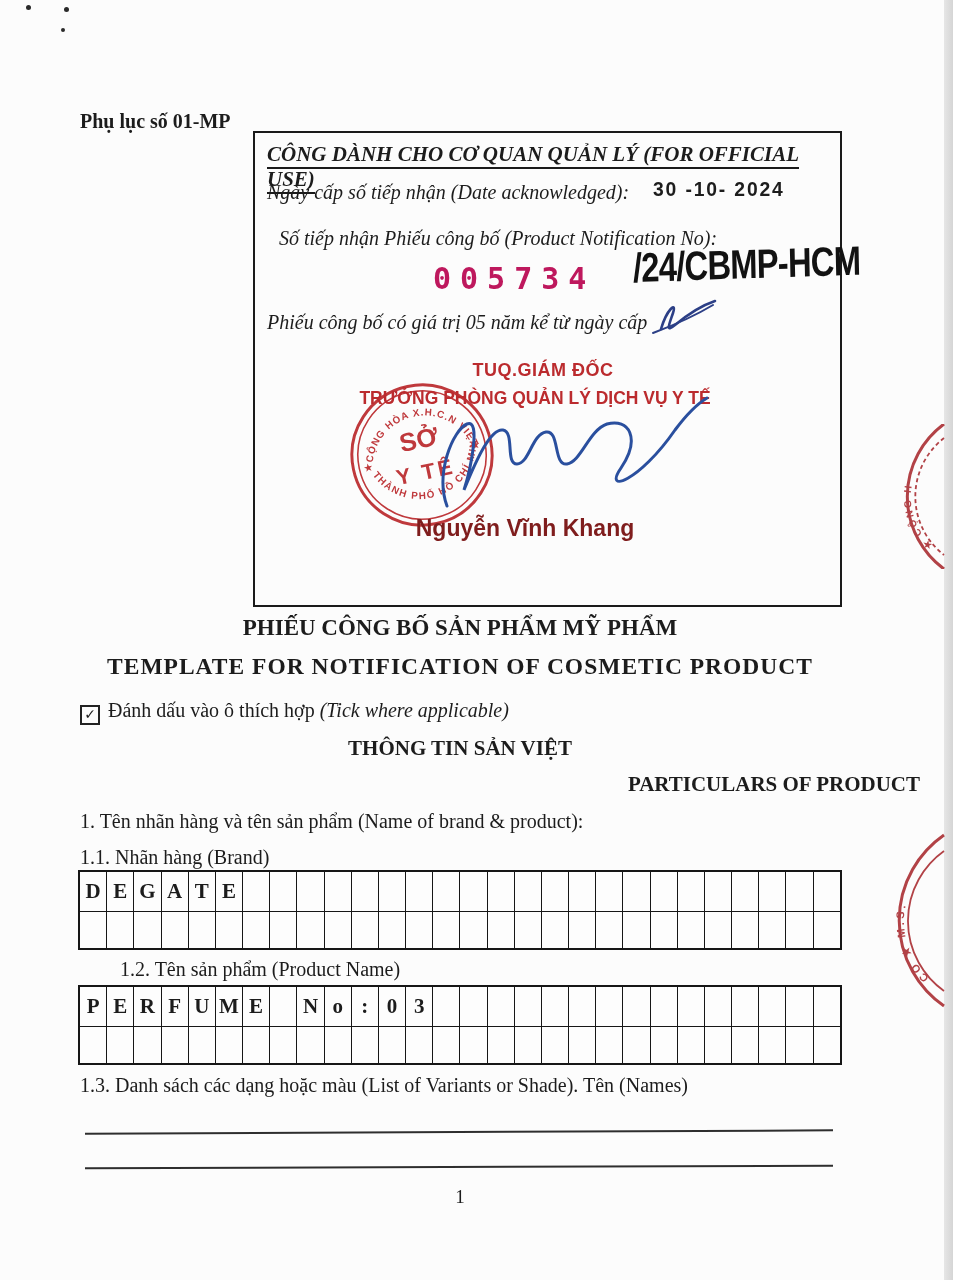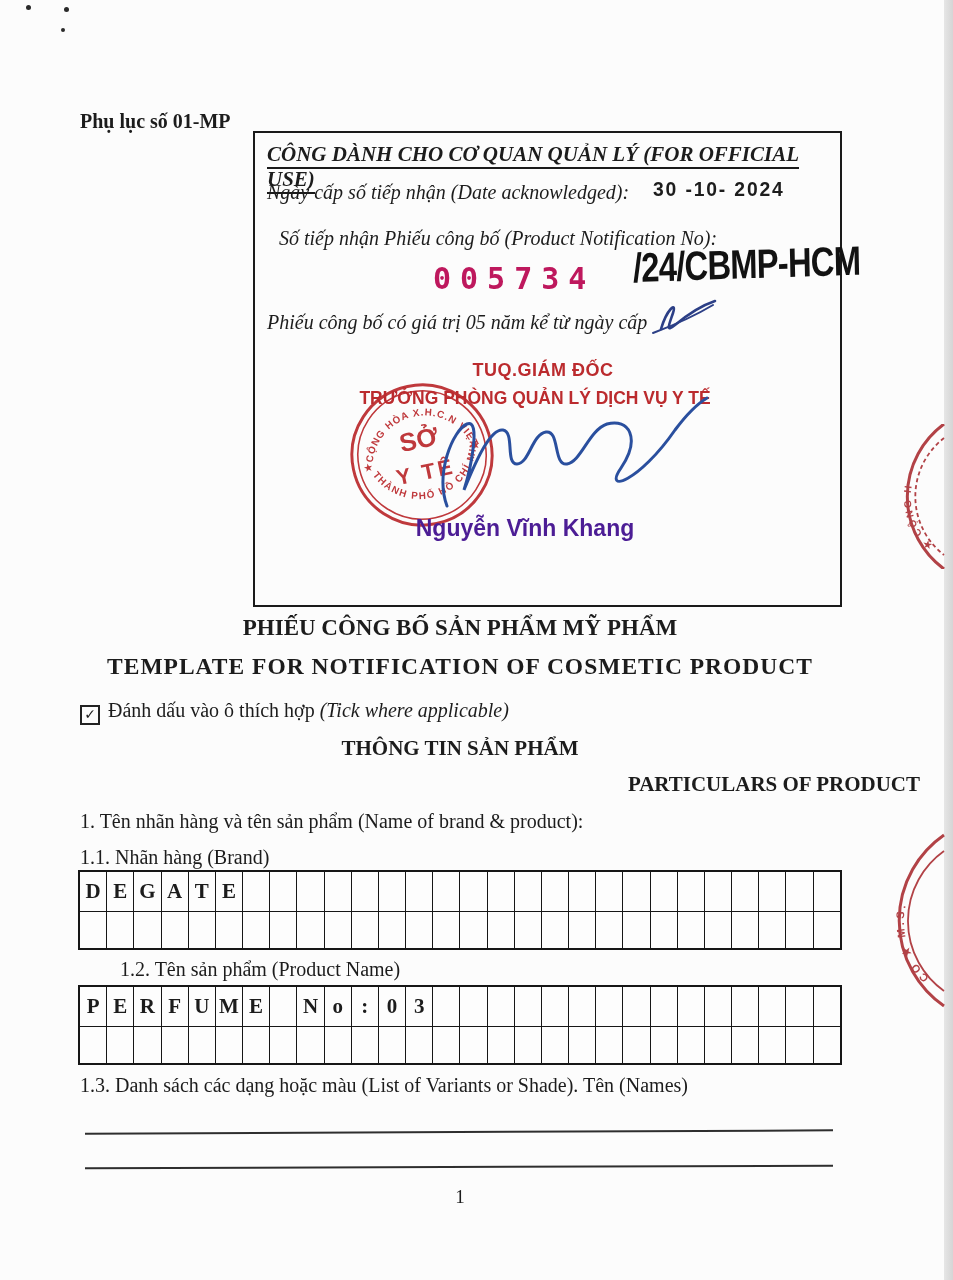--- a/index.html
+++ b/index.html
@@ -30,21 +30,21 @@
   .row-validity{position:absolute;left:12px;top:178px;font-size:20px;font-style:italic;}
   .handmark{position:absolute;left:392px;top:162px;}
   .signer1{position:absolute;left:8px;top:227px;width:560px;text-align:center;
     font-family:"Liberation Sans",sans-serif;font-weight:bold;font-size:18px;color:#bb2b2e;letter-spacing:.5px;}
   .signer2{position:absolute;left:0;top:254px;width:560px;text-align:center;
     font-family:"Liberation Sans",sans-serif;font-weight:bold;font-size:19px;color:#bb2b2e;
     transform:scaleX(.92);transform-origin:center;white-space:nowrap;}
   .stamp-svg{position:absolute;left:93px;top:248px;transform:rotate(-12deg);opacity:.93;}
   .sig-svg{position:absolute;left:172px;top:255px;}
   .signer-name{position:absolute;left:-10px;top:382px;width:560px;text-align:center;
-    font-family:"Liberation Sans",sans-serif;font-weight:bold;font-size:23px;color:#4c1d95;}
+    font-family:"Liberation Sans",sans-serif;font-weight:bold;font-size:23px;color:#7f1d1d;}
 
   
   .title-vi{position:absolute;left:0;top:615px;width:920px;text-align:center;font-size:23px;font-weight:bold;}
   .title-en{position:absolute;left:0;top:653px;width:920px;text-align:center;font-size:23.5px;font-weight:bold;letter-spacing:1px;}
   .checkline{position:absolute;left:80px;top:699px;font-size:20px;}
   .cbox{display:inline-block;width:16px;height:16px;border:2px solid #222;margin-right:8px;
     text-align:center;line-height:15px;font-size:14px;font-weight:bold;vertical-align:-2px;
     font-family:"DejaVu Sans",sans-serif;}
   .tick-en{font-style:italic;}
   .sec-vi{position:absolute;left:0;top:736px;width:920px;text-align:center;font-size:21px;font-weight:bold;}
@@ -131,21 +131,21 @@
     <div class="signer-name">Nguyễn Vĩnh Khang</div>
   </div>
 
   <div class="title-vi">PHIẾU CÔNG BỐ SẢN PHẨM MỸ PHẨM</div>
   <div class="title-en">TEMPLATE FOR NOTIFICATION OF COSMETIC PRODUCT</div>
 
   <div class="checkline">
     <span class="cbox">✓</span><span>Đánh dấu vào ô thích hợp </span><span class="tick-en">(Tick where applicable)</span>
   </div>
 
-  <div class="sec-vi">THÔNG TIN SẢN PHẨM</div>
+  <div class="sec-vi">THÔNG TIN SẢN VIỆT</div>
   <div class="sec-en">PARTICULARS OF PRODUCT</div>
 
   <div class="item item-1">1. Tên nhãn hàng và tên sản phẩm (Name of brand &amp; product):</div>
   <div class="item item-11">1.1. Nhãn hàng (Brand)</div>
 
   <div class="grid grid-1">
       <div class="grid-row">
         <div class="grid-cell">D</div>
         <div class="grid-cell">E</div>
         <div class="grid-cell">G</div>

